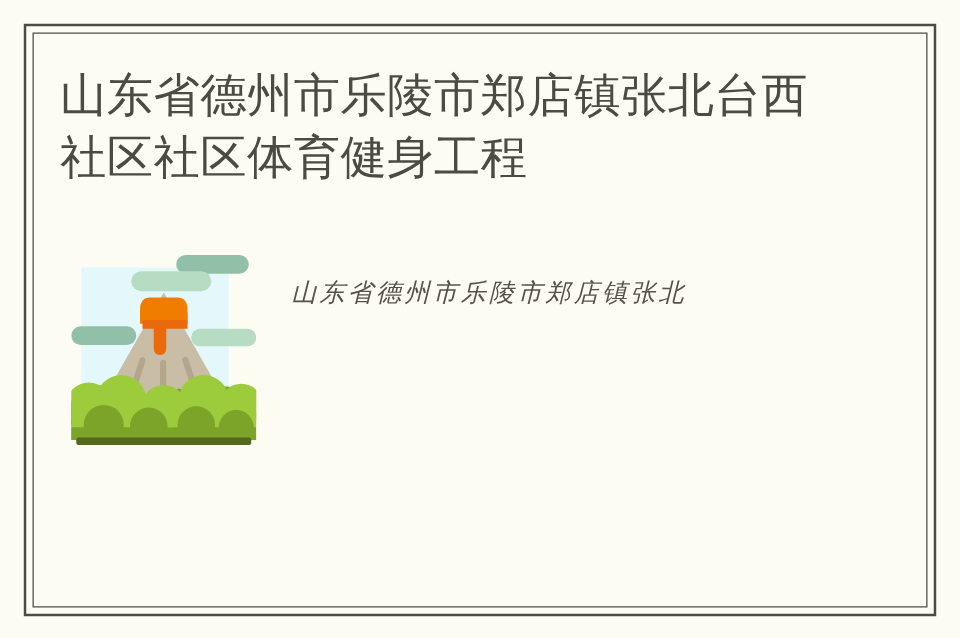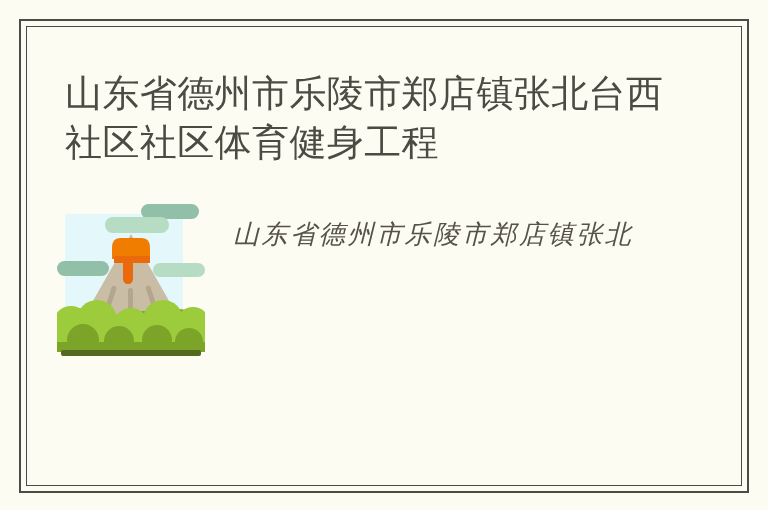--- a/index.html
+++ b/index.html
@@ -54,21 +54,21 @@
   }
 
   .page-title {
     font-family: "Liberation Sans", "DejaVu Sans", sans-serif;
     font-size: 37px;
     line-height: 49px;
     color: #4b4b44;
     letter-spacing: 0.4px;
     font-weight: 400;
     width: 600px;
-    margin: 17px;
+    margin: 0;
     word-break: break-all;
   }
 
   
   .media-row {
     position: absolute;
     left: 57px;
     top: 200px;
     width: 620px;
     height: 165px;
@@ -82,21 +82,21 @@
     height: 160px;
   }
 
   .caption {
     position: absolute;
     left: 176px;
     top: 14px;
     width: 430px;
     font-family: "Liberation Serif", "DejaVu Serif", serif;
     font-style: italic;
-    font-size: 26px;
+    font-size: 20px;
     line-height: 42px;
     color: #55524a;
     letter-spacing: 2.6px;
     word-break: break-all;
   }
   .caption-line {
     display: block;
     white-space: nowrap;
   }
 </style>

